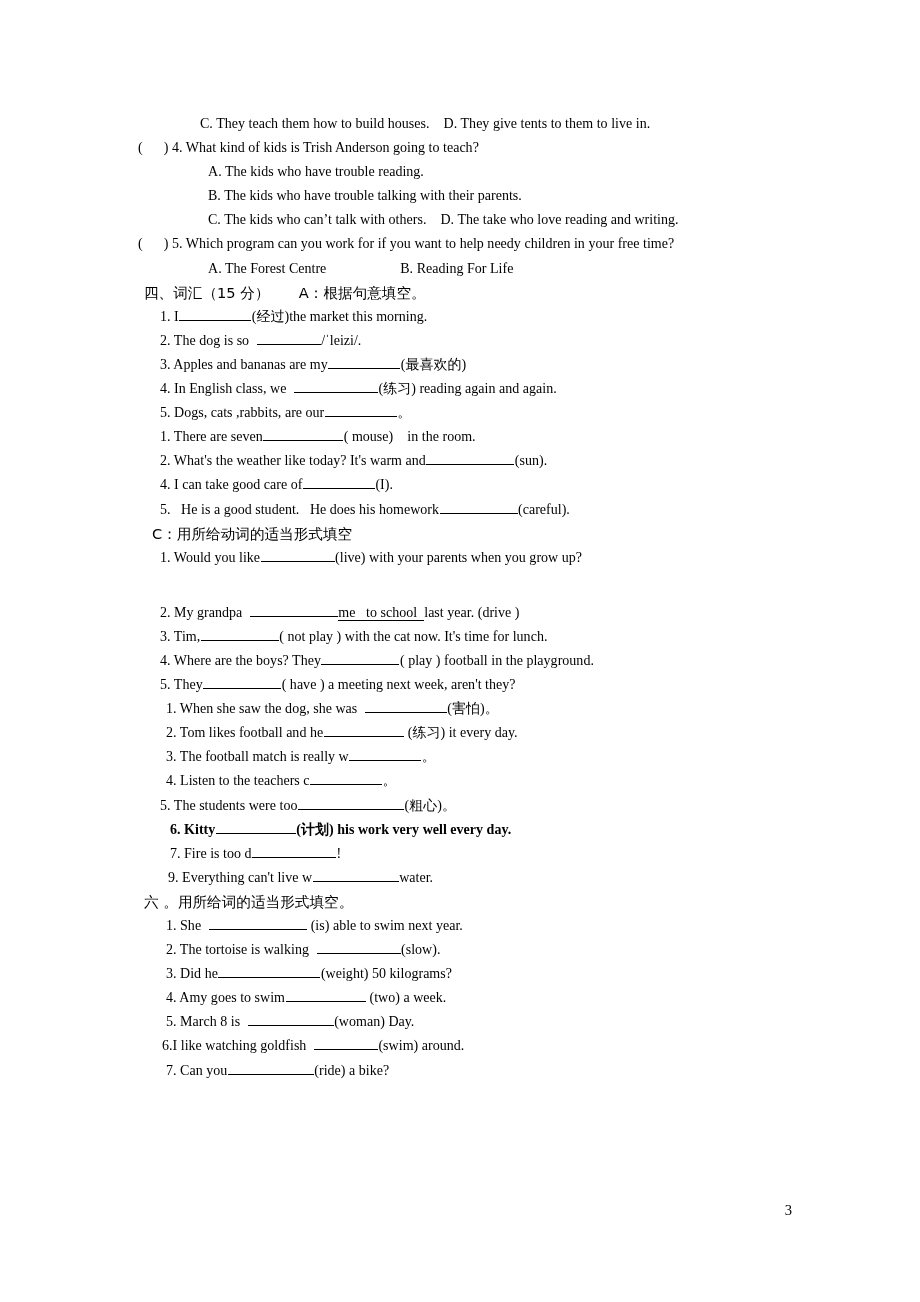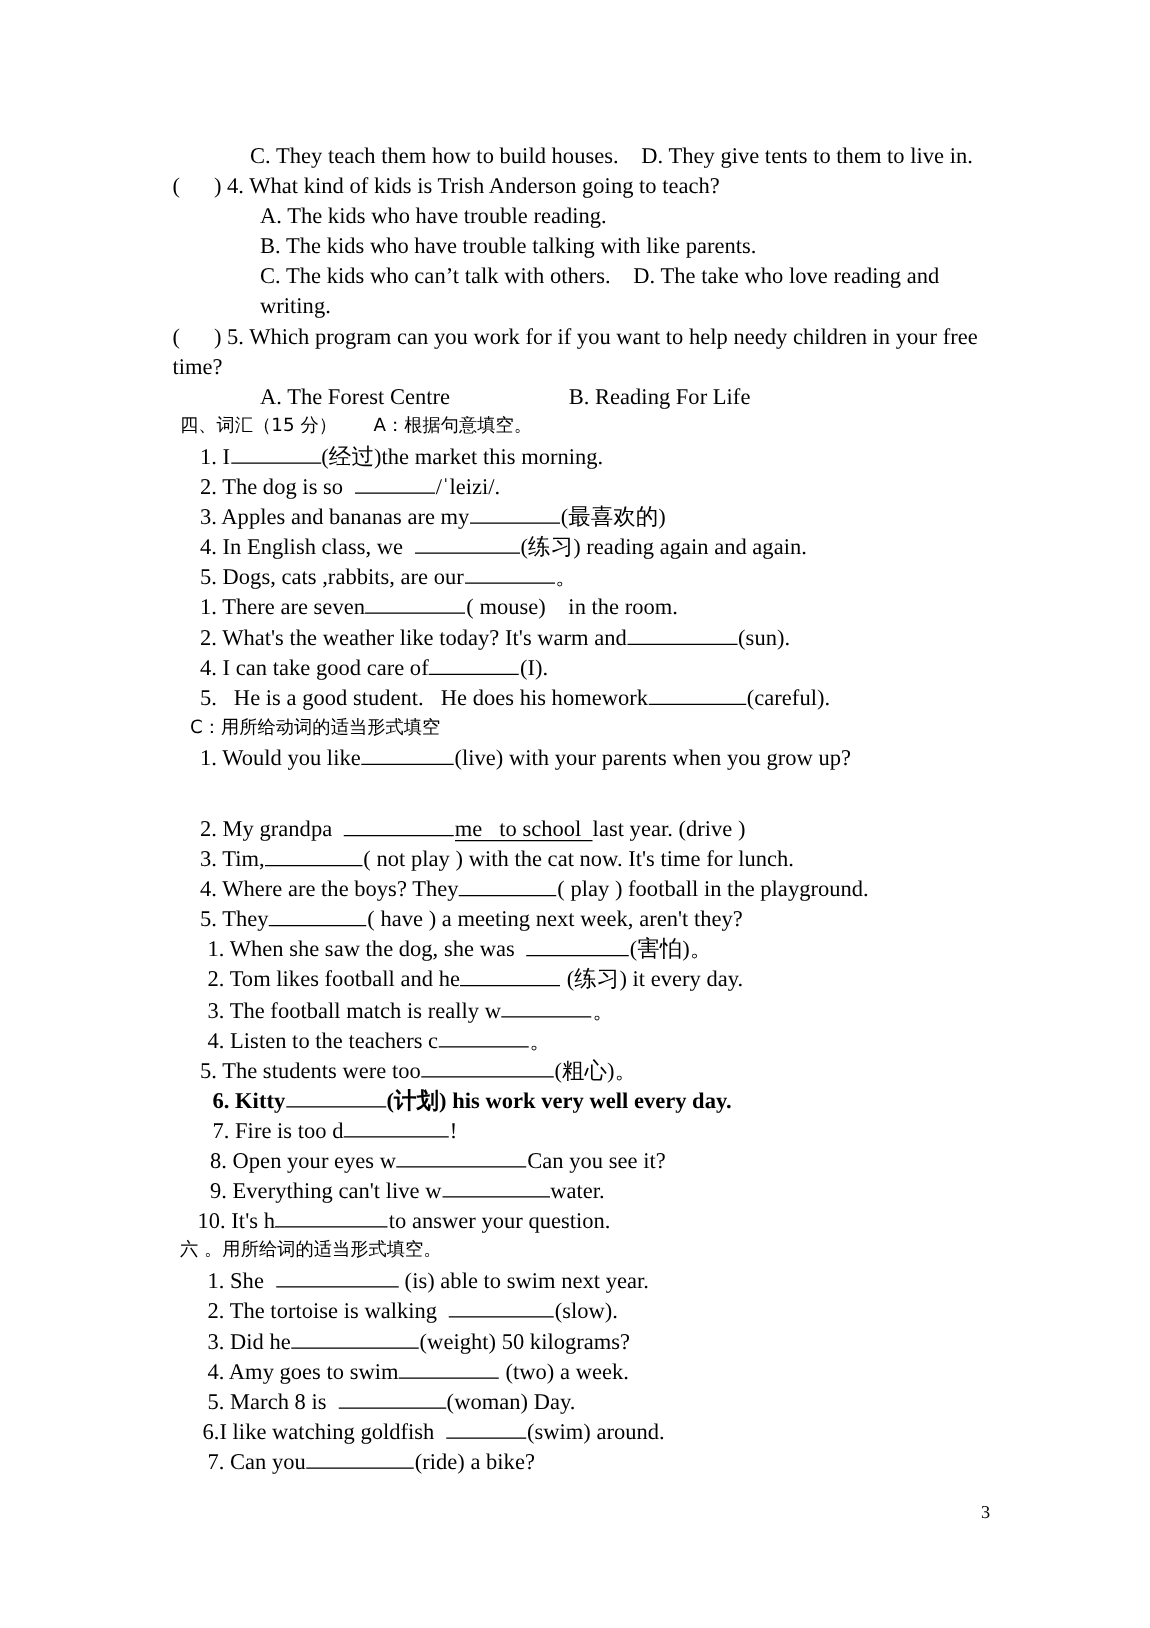--- a/index.html
+++ b/index.html
@@ -24,21 +24,21 @@
     height: 1302px;
     overflow: hidden;
   }
   .body-block {
     position: absolute;
     left: 138px;
     top: 112px;
     width: 660px;
   }
   .line {
-    font-size: 18px;
+    font-size: 14px;
     line-height: 24.1px;
     white-space: pre-wrap;
     letter-spacing: 0.02px;
   }
   
   .ind-0  { padding-left: 0px; }
   .ind-1  { padding-left: 6px; }
   .ind-2  { padding-left: 14px; }
   .ind-3  { padding-left: 22px; }
   .ind-4  { padding-left: 28px; }
@@ -73,21 +73,21 @@
 </head>
 <body>
 
 <div class="page">
 
   <div class="body-block">
 
     <div class="line ind-6">C. They teach them how to build houses.    D. They give tents to them to live in.</div>
     <div class="line ind-0">(      ) 4. What kind of kids is Trish Anderson going to teach?</div>
     <div class="line ind-7">A. The kids who have trouble reading.</div>
-    <div class="line ind-7">B. The kids who have trouble talking with like parents.</div>
+    <div class="line ind-7">B. The kids who have trouble talking with their parents.</div>
     <div class="line ind-7">C. The kids who can’t talk with others.    D. The take who love reading and writing.</div>
     <div class="line ind-0">(      ) 5. Which program can you work for if you want to help needy children in your free time?</div>
     <div class="line ind-7">A. The Forest Centre                     B. Reading For Life</div>
 
     <div class="line ind-1 cjk">四、词汇（15 分）　　A：根据句意填空。</div>
     <div id="part-a">
         <div class="line ind-3"><span>1. I</span><span class="blank" style="width: 72px;"></span><span>(经过)the market this morning.</span></div>
         <div class="line ind-3"><span>2. The dog is so  </span><span class="blank" style="width: 64px;"></span><span>/ˈleizi/.</span></div>
         <div class="line ind-3"><span>3. Apples and bananas are my</span><span class="blank" style="width: 72px;"></span><span>(最喜欢的)</span></div>
         <div class="line ind-3"><span>4. In English class, we  </span><span class="blank" style="width: 84px;"></span><span>(练习) reading again and again.</span></div>
@@ -111,23 +111,21 @@
       </div>
 
     <div id="sec-five">
         <div class="line ind-4"><span>1. When she saw the dog, she was  </span><span class="blank" style="width: 82px;"></span><span>(害怕)。</span></div>
         <div class="line ind-4"><span>2. Tom likes football and he</span><span class="blank" style="width: 80px;"></span><span> (练习) it every day.</span></div>
         <div class="line ind-4"><span>3. The football match is really w</span><span class="blank" style="width: 72px;"></span><span>。</span></div>
         <div class="line ind-4"><span>4. Listen to the teachers c</span><span class="blank" style="width: 72px;"></span><span>。</span></div>
         <div class="line ind-4" style="padding-left: 22px;"><span>5. The students were too</span><span class="blank" style="width: 106px;"></span><span>(粗心)。</span></div>
         <div class="line ind-4" style="padding-left: 32px; font-weight: bold;"><span>6. Kitty</span><span class="blank" style="width: 80px;"></span><span>(计划) his work very well every day.</span></div>
         <div class="line ind-4" style="padding-left: 32px;"><span>7. Fire is too d</span><span class="blank" style="width: 84px;"></span><span>!</span></div>
-        <div class="line ind-4" style="padding-left: 30px;"><span>8. Open your eyes w</span><span class="blank" style="width: 104px;"></span><span>Can you see it?</span></div>
         <div class="line ind-4" style="padding-left: 30px;"><span>9. Everything can't live w</span><span class="blank" style="width: 86px;"></span><span>water.</span></div>
-        <div class="line ind-4" style="padding-left: 20px;"><span>10. It's h</span><span class="blank" style="width: 90px;"></span><span>to answer your question.</span></div>
       </div>
 
     <div class="line ind-1 cjk">六 。用所给词的适当形式填空。</div>
     <div id="sec-six">
         <div class="line ind-4"><span>1. She  </span><span class="blank" style="width: 98px;"></span><span> (is) able to swim next year.</span></div>
         <div class="line ind-4"><span>2. The tortoise is walking  </span><span class="blank" style="width: 84px;"></span><span>(slow).</span></div>
         <div class="line ind-4"><span>3. Did he</span><span class="blank" style="width: 102px;"></span><span>(weight) 50 kilograms?</span></div>
         <div class="line ind-4"><span>4. Amy goes to swim</span><span class="blank" style="width: 80px;"></span><span> (two) a week.</span></div>
         <div class="line ind-4"><span>5. March 8 is  </span><span class="blank" style="width: 86px;"></span><span>(woman) Day.</span></div>
         <div class="line ind-4" style="padding-left: 24px;"><span>6.I like watching goldfish  </span><span class="blank" style="width: 64px;"></span><span>(swim) around.</span></div>

